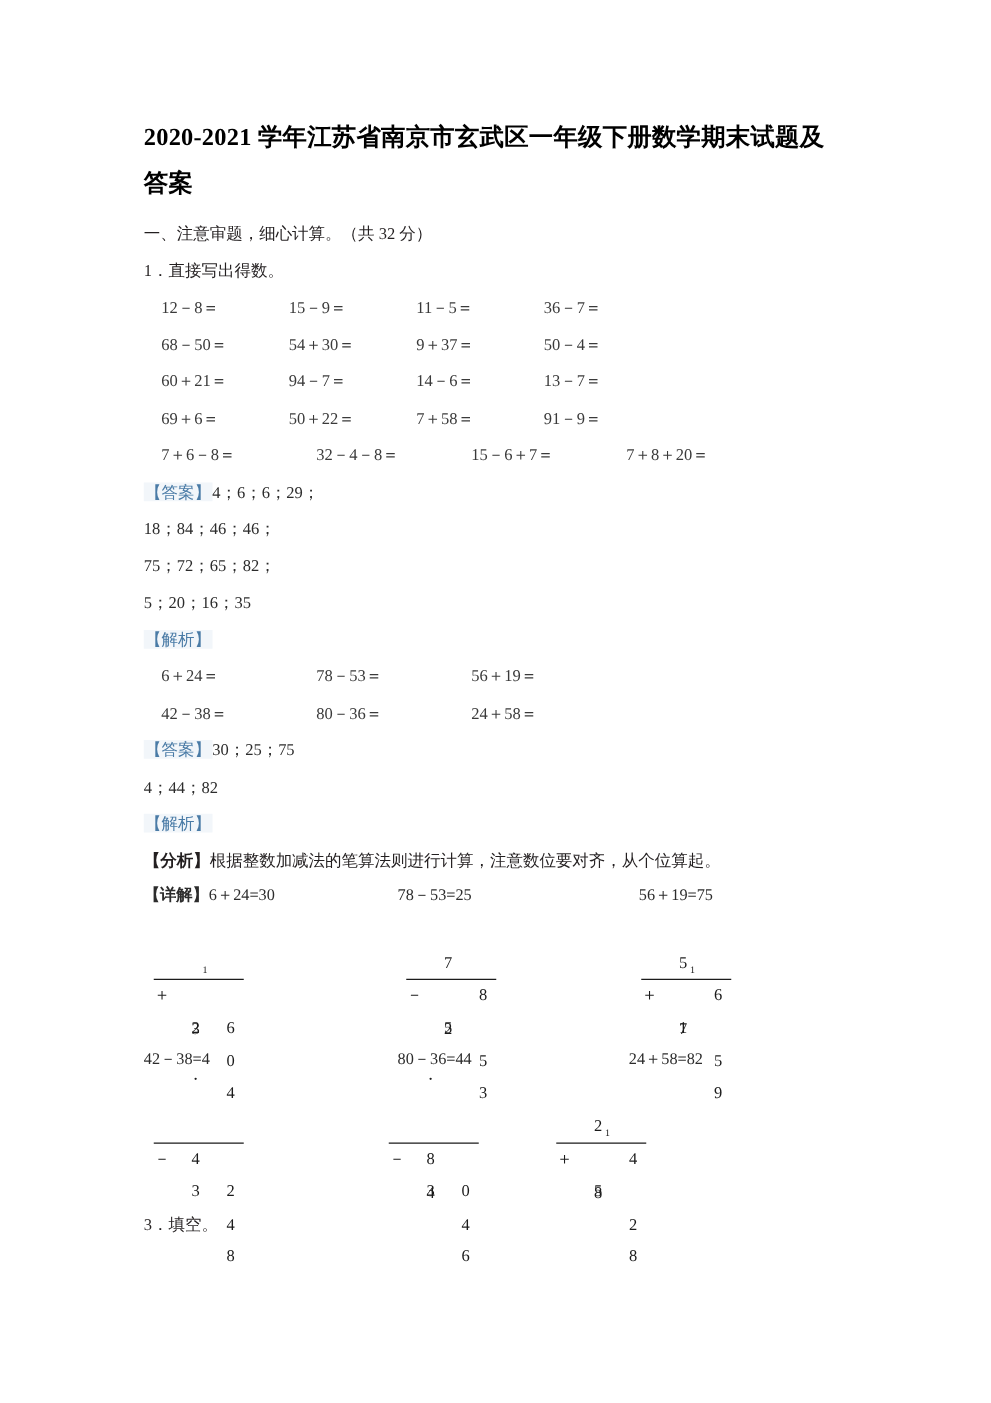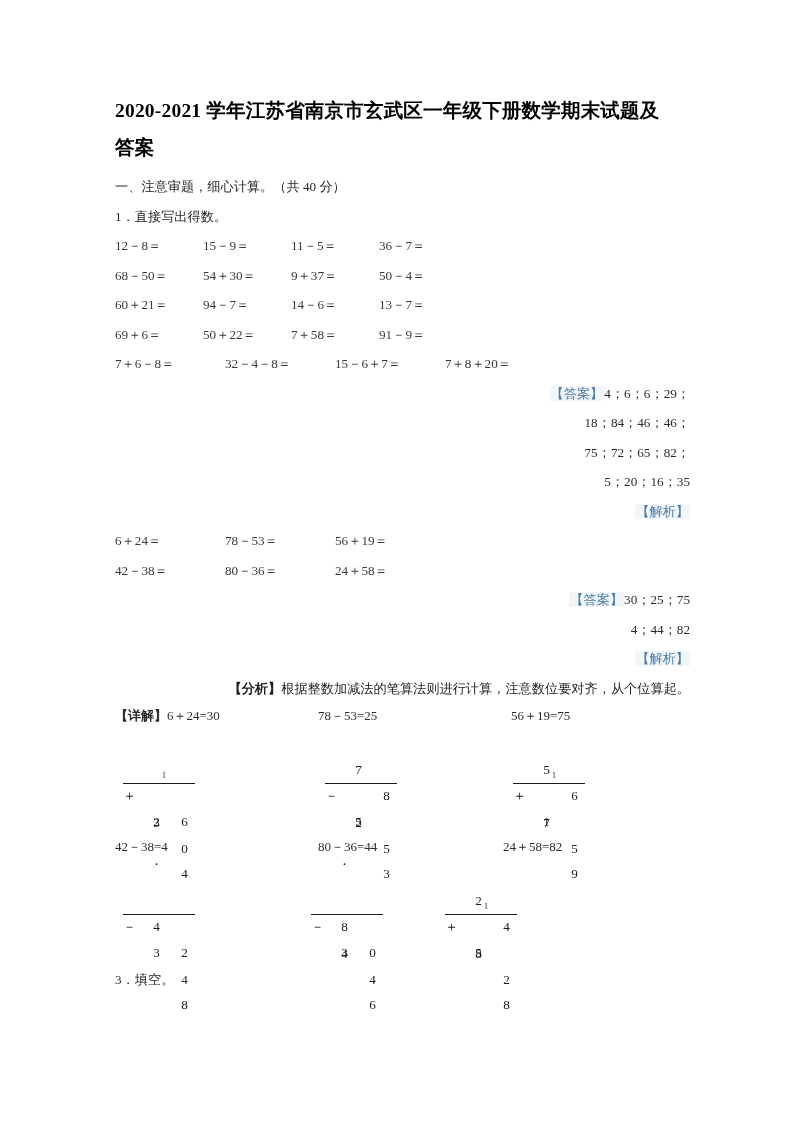--- a/index.html
+++ b/index.html
@@ -58,37 +58,37 @@
     font-size: 13.2px;
     line-height: 29.5px;
     color: #3a3a3a;
     display: block;
     white-space: nowrap;
   }
   .calc-row .cell {
     display: inline-block;
     width: 88px;
     text-align: left;
+    margin-left: 14px;
   }
   .calc-row.c3 .cell { width: 110px; }
   .calc-row.wide .cell { width: 110px; }
 
   
   .marker {
     color: #4a7ba6;
     background: #f2f6fa;
     padding: 0 1px;
   }
   .ansline {
     font-size: 13.2px;
     line-height: 29.5px;
     color: #231f20;
     margin: 0;
     white-space: pre;
-    text-align: right;
   }
   .ansvals { color: #2c2c2c; }
 
   
   .vcalc-block {
     position: relative;
     margin: 0;
     height: 103px;
   }
   .vcalc {
@@ -157,21 +157,21 @@
   .eqrow { position: relative; height: 28px; }
 </style>
 </head>
 <body>
 
 <div class="page">
   <div class="content">
 
     <h1 class="doc-title">2020-2021 学年江苏省南京市玄武区一年级下册数学期末试题及答案</h1>
 
-    <p class="section-head">一、注意审题，细心计算。（共 40 分）</p>
+    <p class="section-head">一、注意审题，细心计算。（共 32 分）</p>
 
     <p class="qnum">1．直接写出得数。</p>
 
     <div class="calc-row">
       <span class="cell">12－8＝</span><span class="cell">15－9＝</span><span class="cell">11－5＝</span><span class="cell">36－7＝</span>
     </div>
     <div class="calc-row">
       <span class="cell">68－50＝</span><span class="cell">54＋30＝</span><span class="cell">9＋37＝</span><span class="cell">50－4＝</span>
     </div>
     <div class="calc-row">

